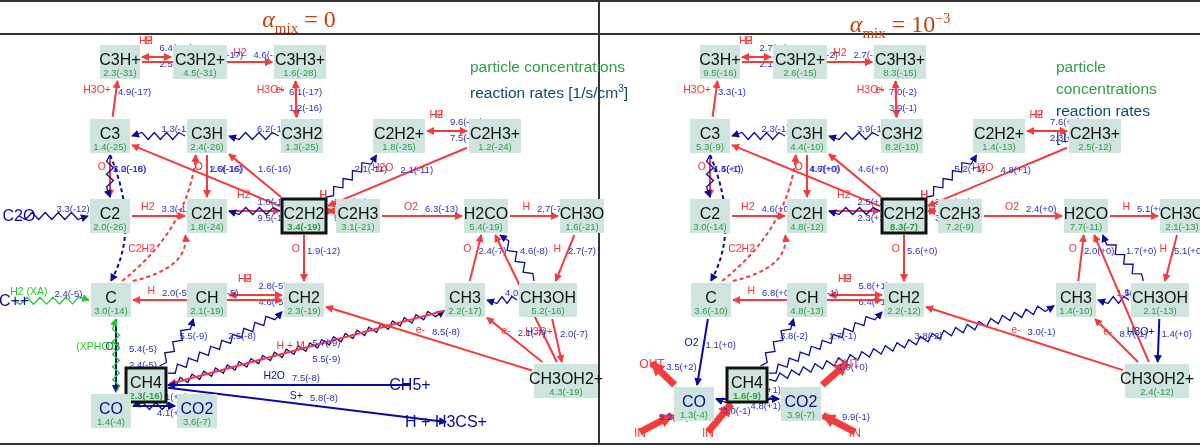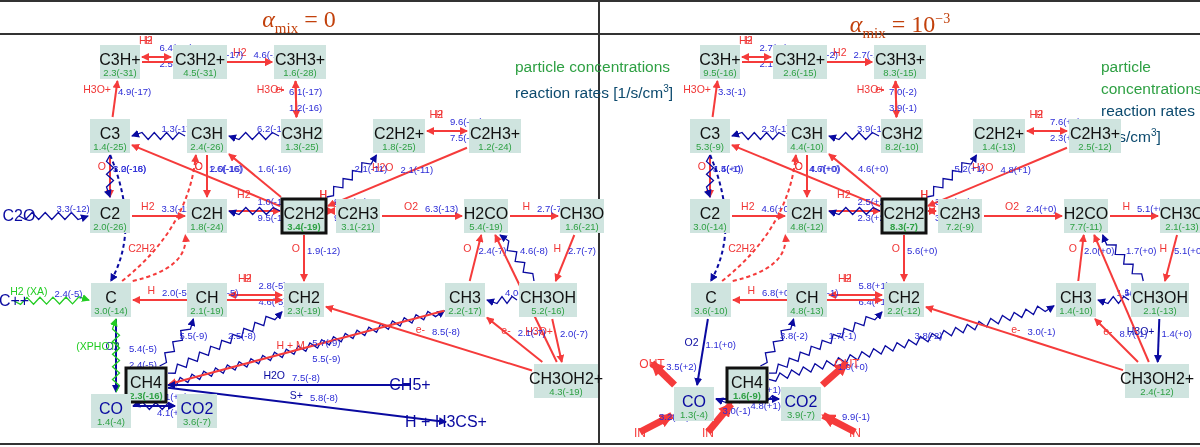--- a/index.html
+++ b/index.html
@@ -5,21 +5,21 @@
   html, body { margin:0; padding:0; background:#ffffff; }
   body { width:1200px; height:447px; overflow:hidden; font-family:"Liberation Sans", sans-serif; }
   #frame { position:absolute; left:0; top:0; width:1200px; height:447px; }
   .hline { position:absolute; left:0; width:1200px; height:2px; background:#333; }
   .vline { position:absolute; top:2px; width:2px; height:441px; background:#333; }
   .title { position:absolute; top:4px; height:30px; font-family:"Liberation Serif", serif; font-size:24px; color:#c2410c; text-align:center; line-height:30px; }
   .title i { font-style:italic; }
   .title sub { font-size:15px; }
   .title sup { font-size:14px; }
   svg { position:absolute; left:0; top:0; }
-  .legend { position:absolute; font-size:15.5px; line-height:22px;margin-left:45px; }
+  .legend { position:absolute; font-size:15.5px; line-height:22px; }
   .legend .g { color:#2ea043; }
   .legend .b { color:#0c4a6e; }
   .legend sup { font-size:10px; }
 </style>
 </head>
 <body>
 
 <div id="frame">
   <div class="hline" style="top:0"></div>
   <div class="hline" style="top:33px"></div>

